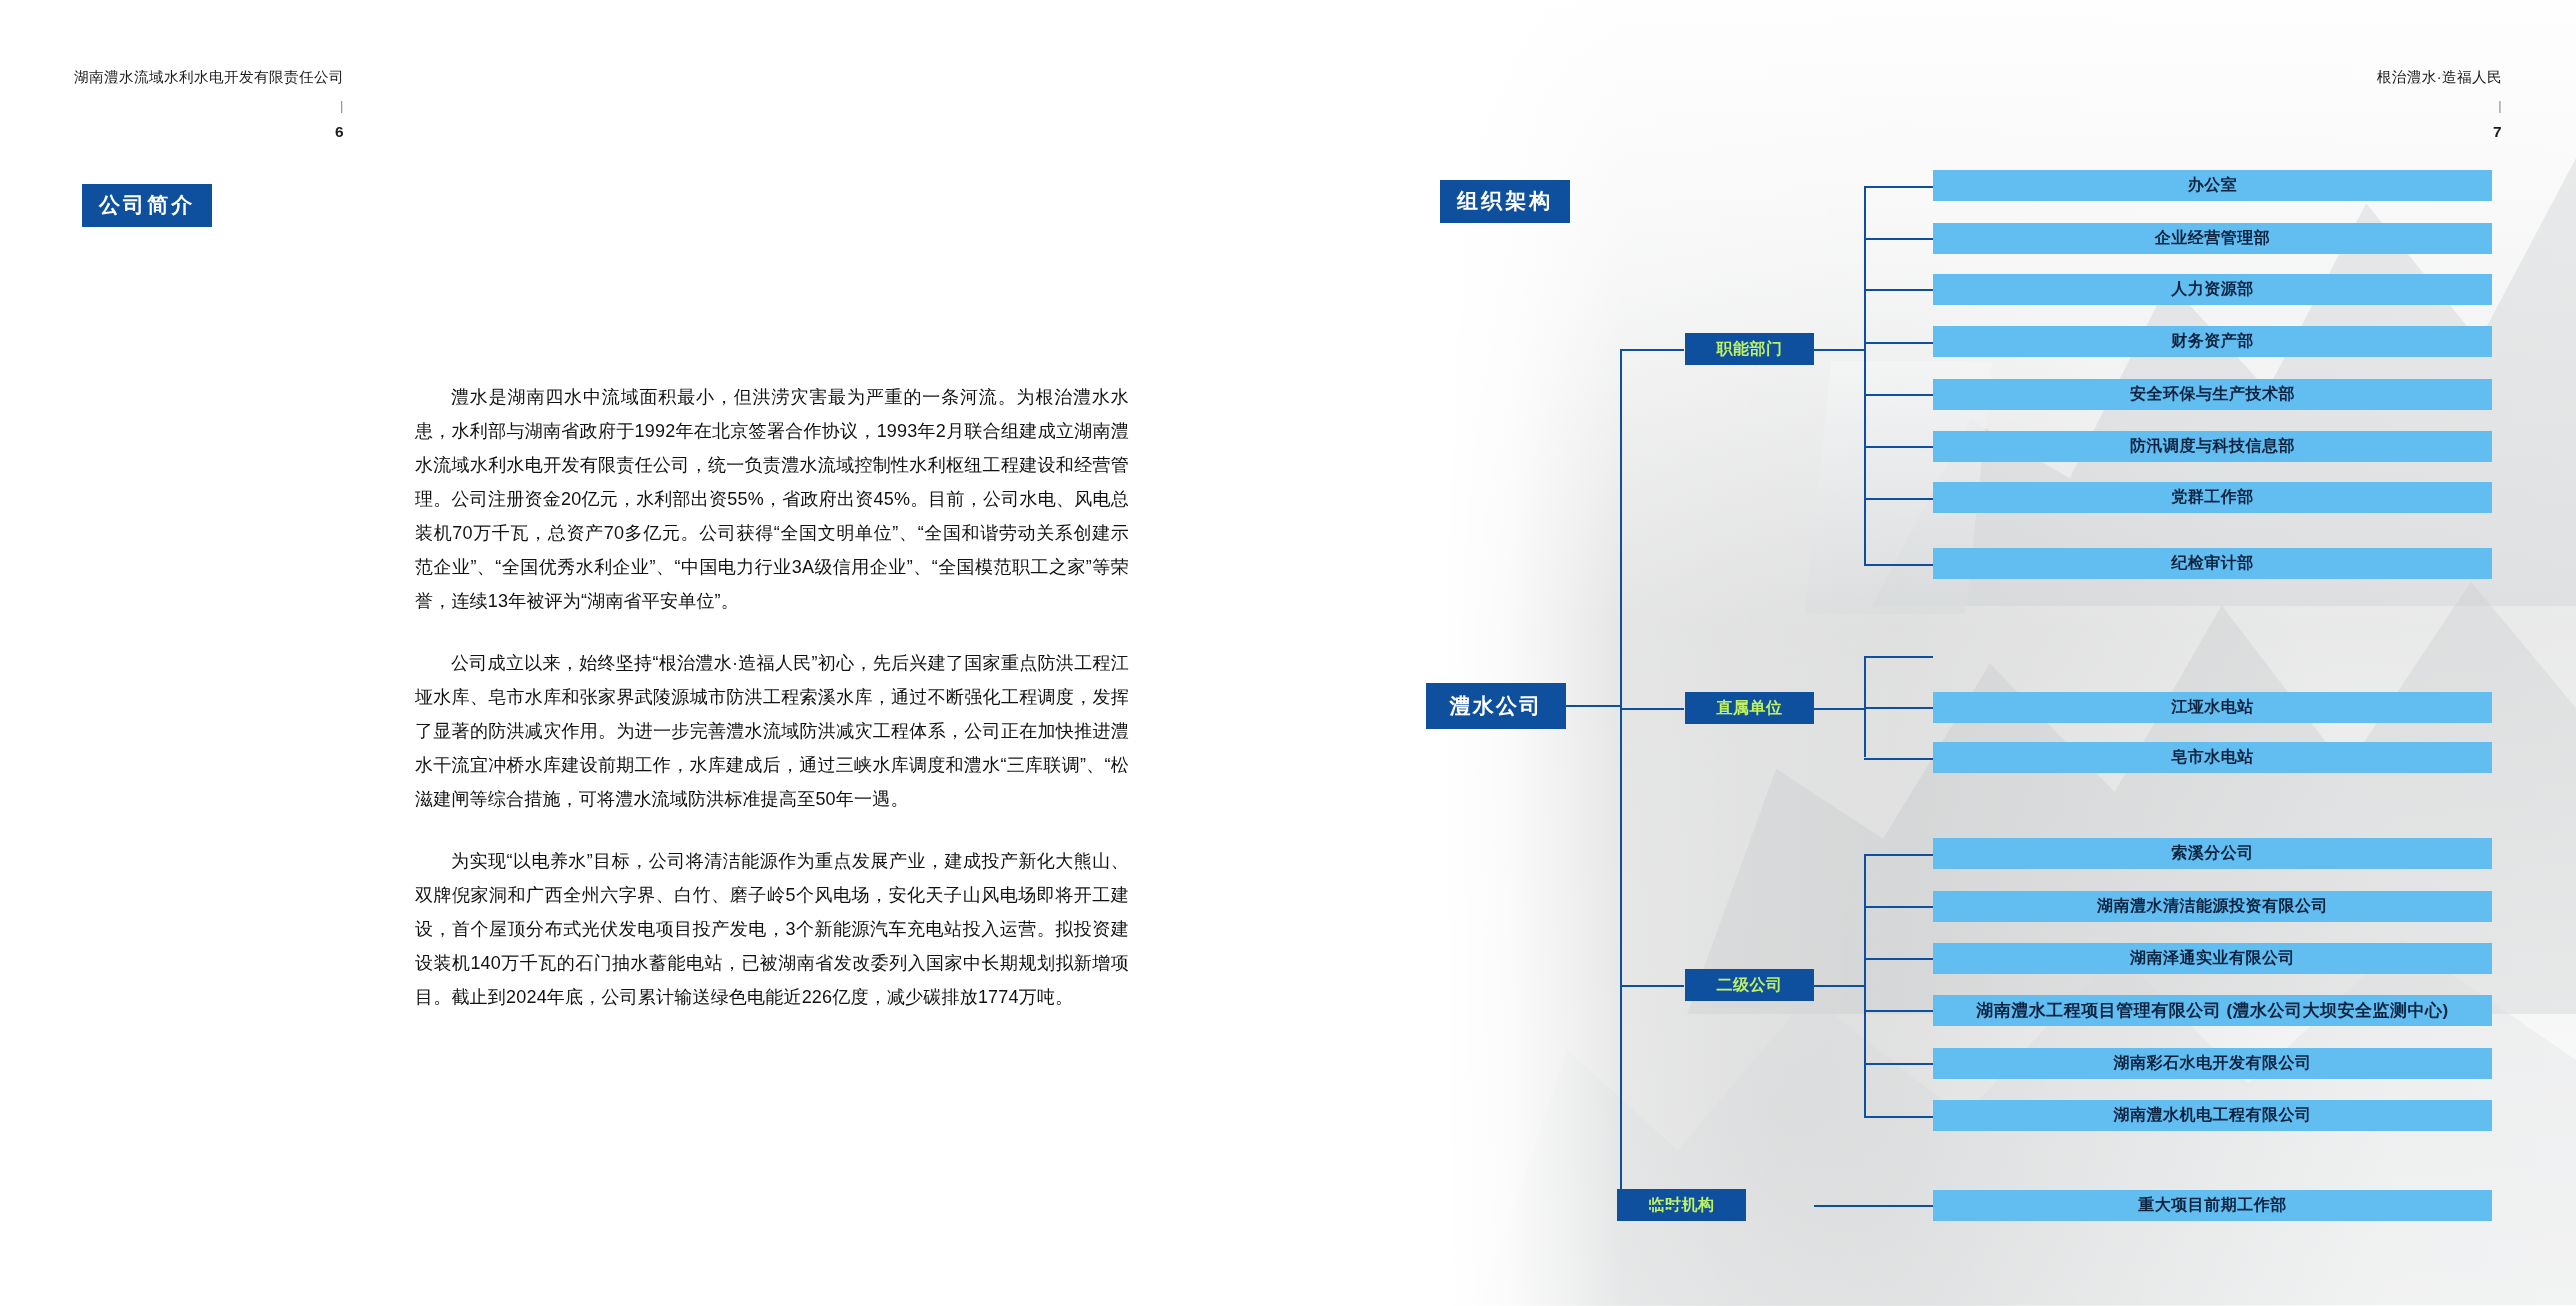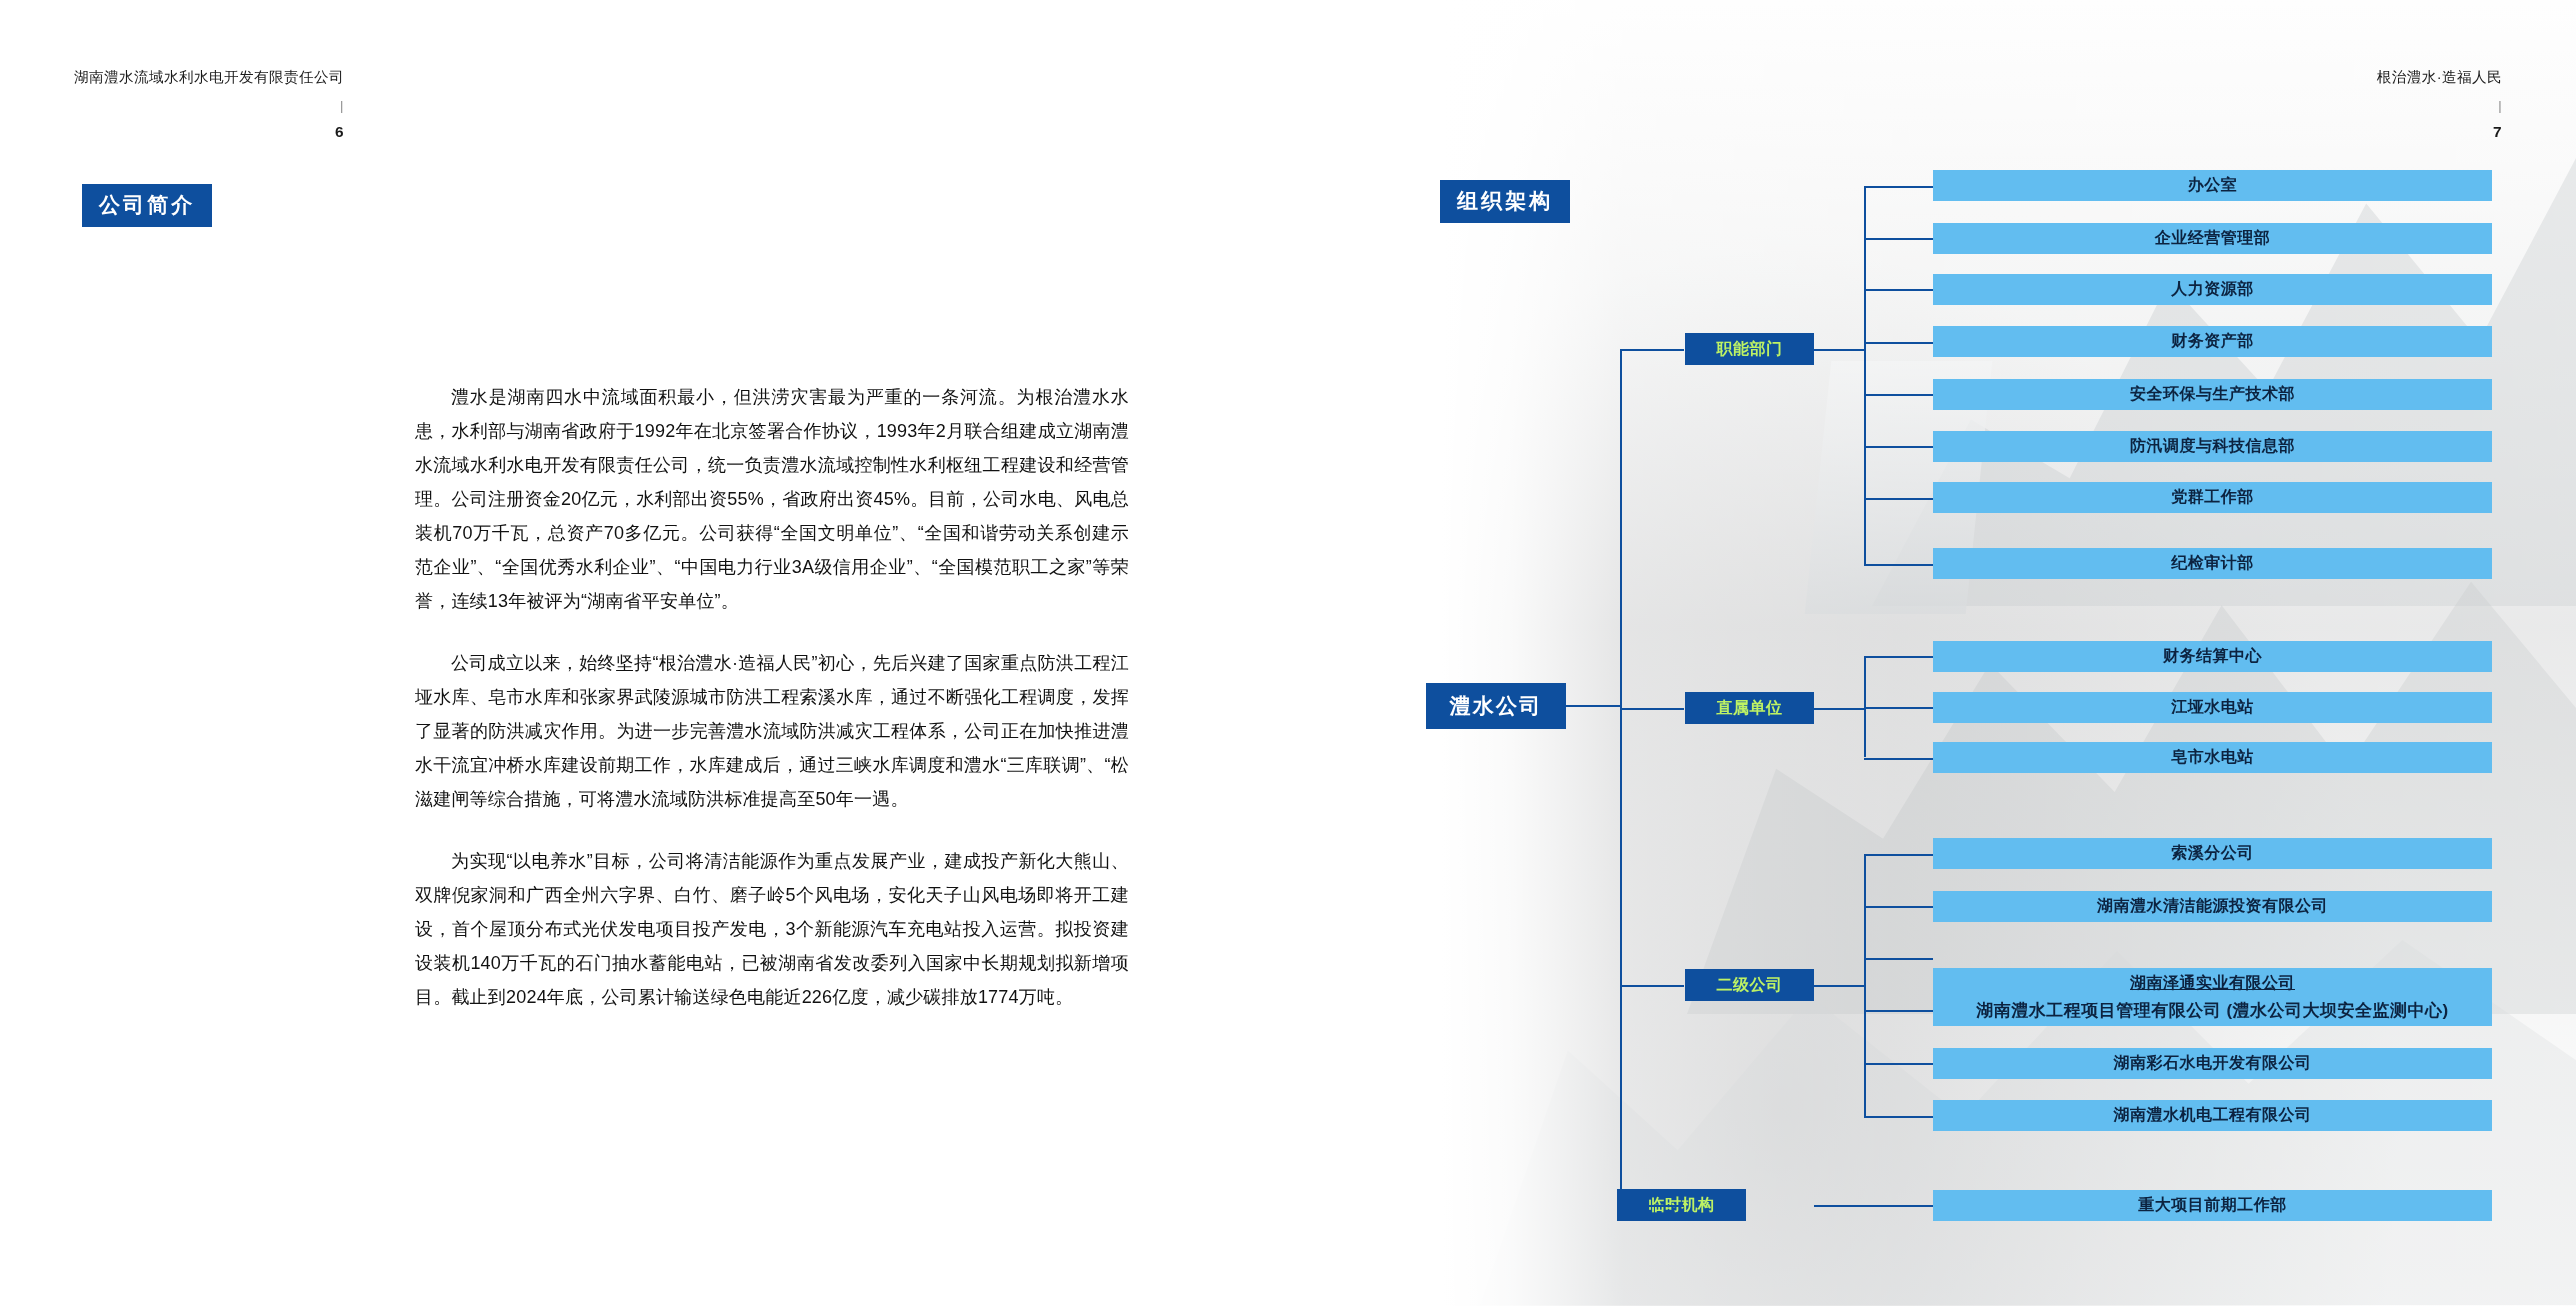--- a/index.html
+++ b/index.html
@@ -268,38 +268,37 @@
     <div class="node leaf" style="top:548px;">纪检审计部</div>
 
     <div class="node mid" style="left:1685px; top:692px;">直属单位</div>
     <div class="line h" style="left:1620px; top:708px; width:64px;"></div>
     <div class="line h" style="left:1814px; top:708px; width:51px;"></div>
     <div class="line v" style="left:1864px; top:656px; height:101px;"></div>
     <div class="line h" style="left:1864px; top:656px; width:69px;"></div>
     <div class="line h" style="left:1864px; top:707px; width:69px;"></div>
     <div class="line h" style="left:1864px; top:758px; width:69px;"></div>
 
-    <div class="node leaf" style="top:641px;">财务结算中心</div>
     <div class="node leaf" style="top:692px;">江垭水电站</div>
     <div class="node leaf" style="top:742px;">皂市水电站</div>
 
     <div class="node mid" style="left:1685px; top:969px;">二级公司</div>
     <div class="line h" style="left:1620px; top:985px; width:64px;"></div>
     <div class="line h" style="left:1814px; top:985px; width:51px;"></div>
     <div class="line v" style="left:1864px; top:854px; height:263px;"></div>
     <div class="line h" style="left:1864px; top:854px; width:69px;"></div>
     <div class="line h" style="left:1864px; top:906px; width:69px;"></div>
     <div class="line h" style="left:1864px; top:958px; width:69px;"></div>
     <div class="line h" style="left:1864px; top:1010px; width:69px;"></div>
     <div class="line h" style="left:1864px; top:1063px; width:69px;"></div>
     <div class="line h" style="left:1864px; top:1116px; width:69px;"></div>
 
     <div class="node leaf" style="top:838px;">索溪分公司</div>
     <div class="node leaf" style="top:891px;">湖南澧水清洁能源投资有限公司</div>
-    <div class="node leaf" style="top:968px;text-decoration:underline;">湖南泽通实业有限公司</div>
+    <div class="node leaf" style="top:943px;">湖南泽通实业有限公司</div>
     <div class="node leaf" style="top:995px; font-size:17px;">湖南澧水工程项目管理有限公司 (澧水公司大坝安全监测中心)</div>
     <div class="node leaf" style="top:1048px;">湖南彩石水电开发有限公司</div>
     <div class="node leaf" style="top:1100px;">湖南澧水机电工程有限公司</div>
 
     <div class="node mid" style="left:1617px; top:1189px;">临时机构</div>
     <div class="line h" style="left:1620px; top:1205px; width:64px;"></div>
     <div class="line h" style="left:1814px; top:1205px; width:120px;"></div>
 
     <div class="node leaf" style="top:1190px;">重大项目前期工作部</div>
 

